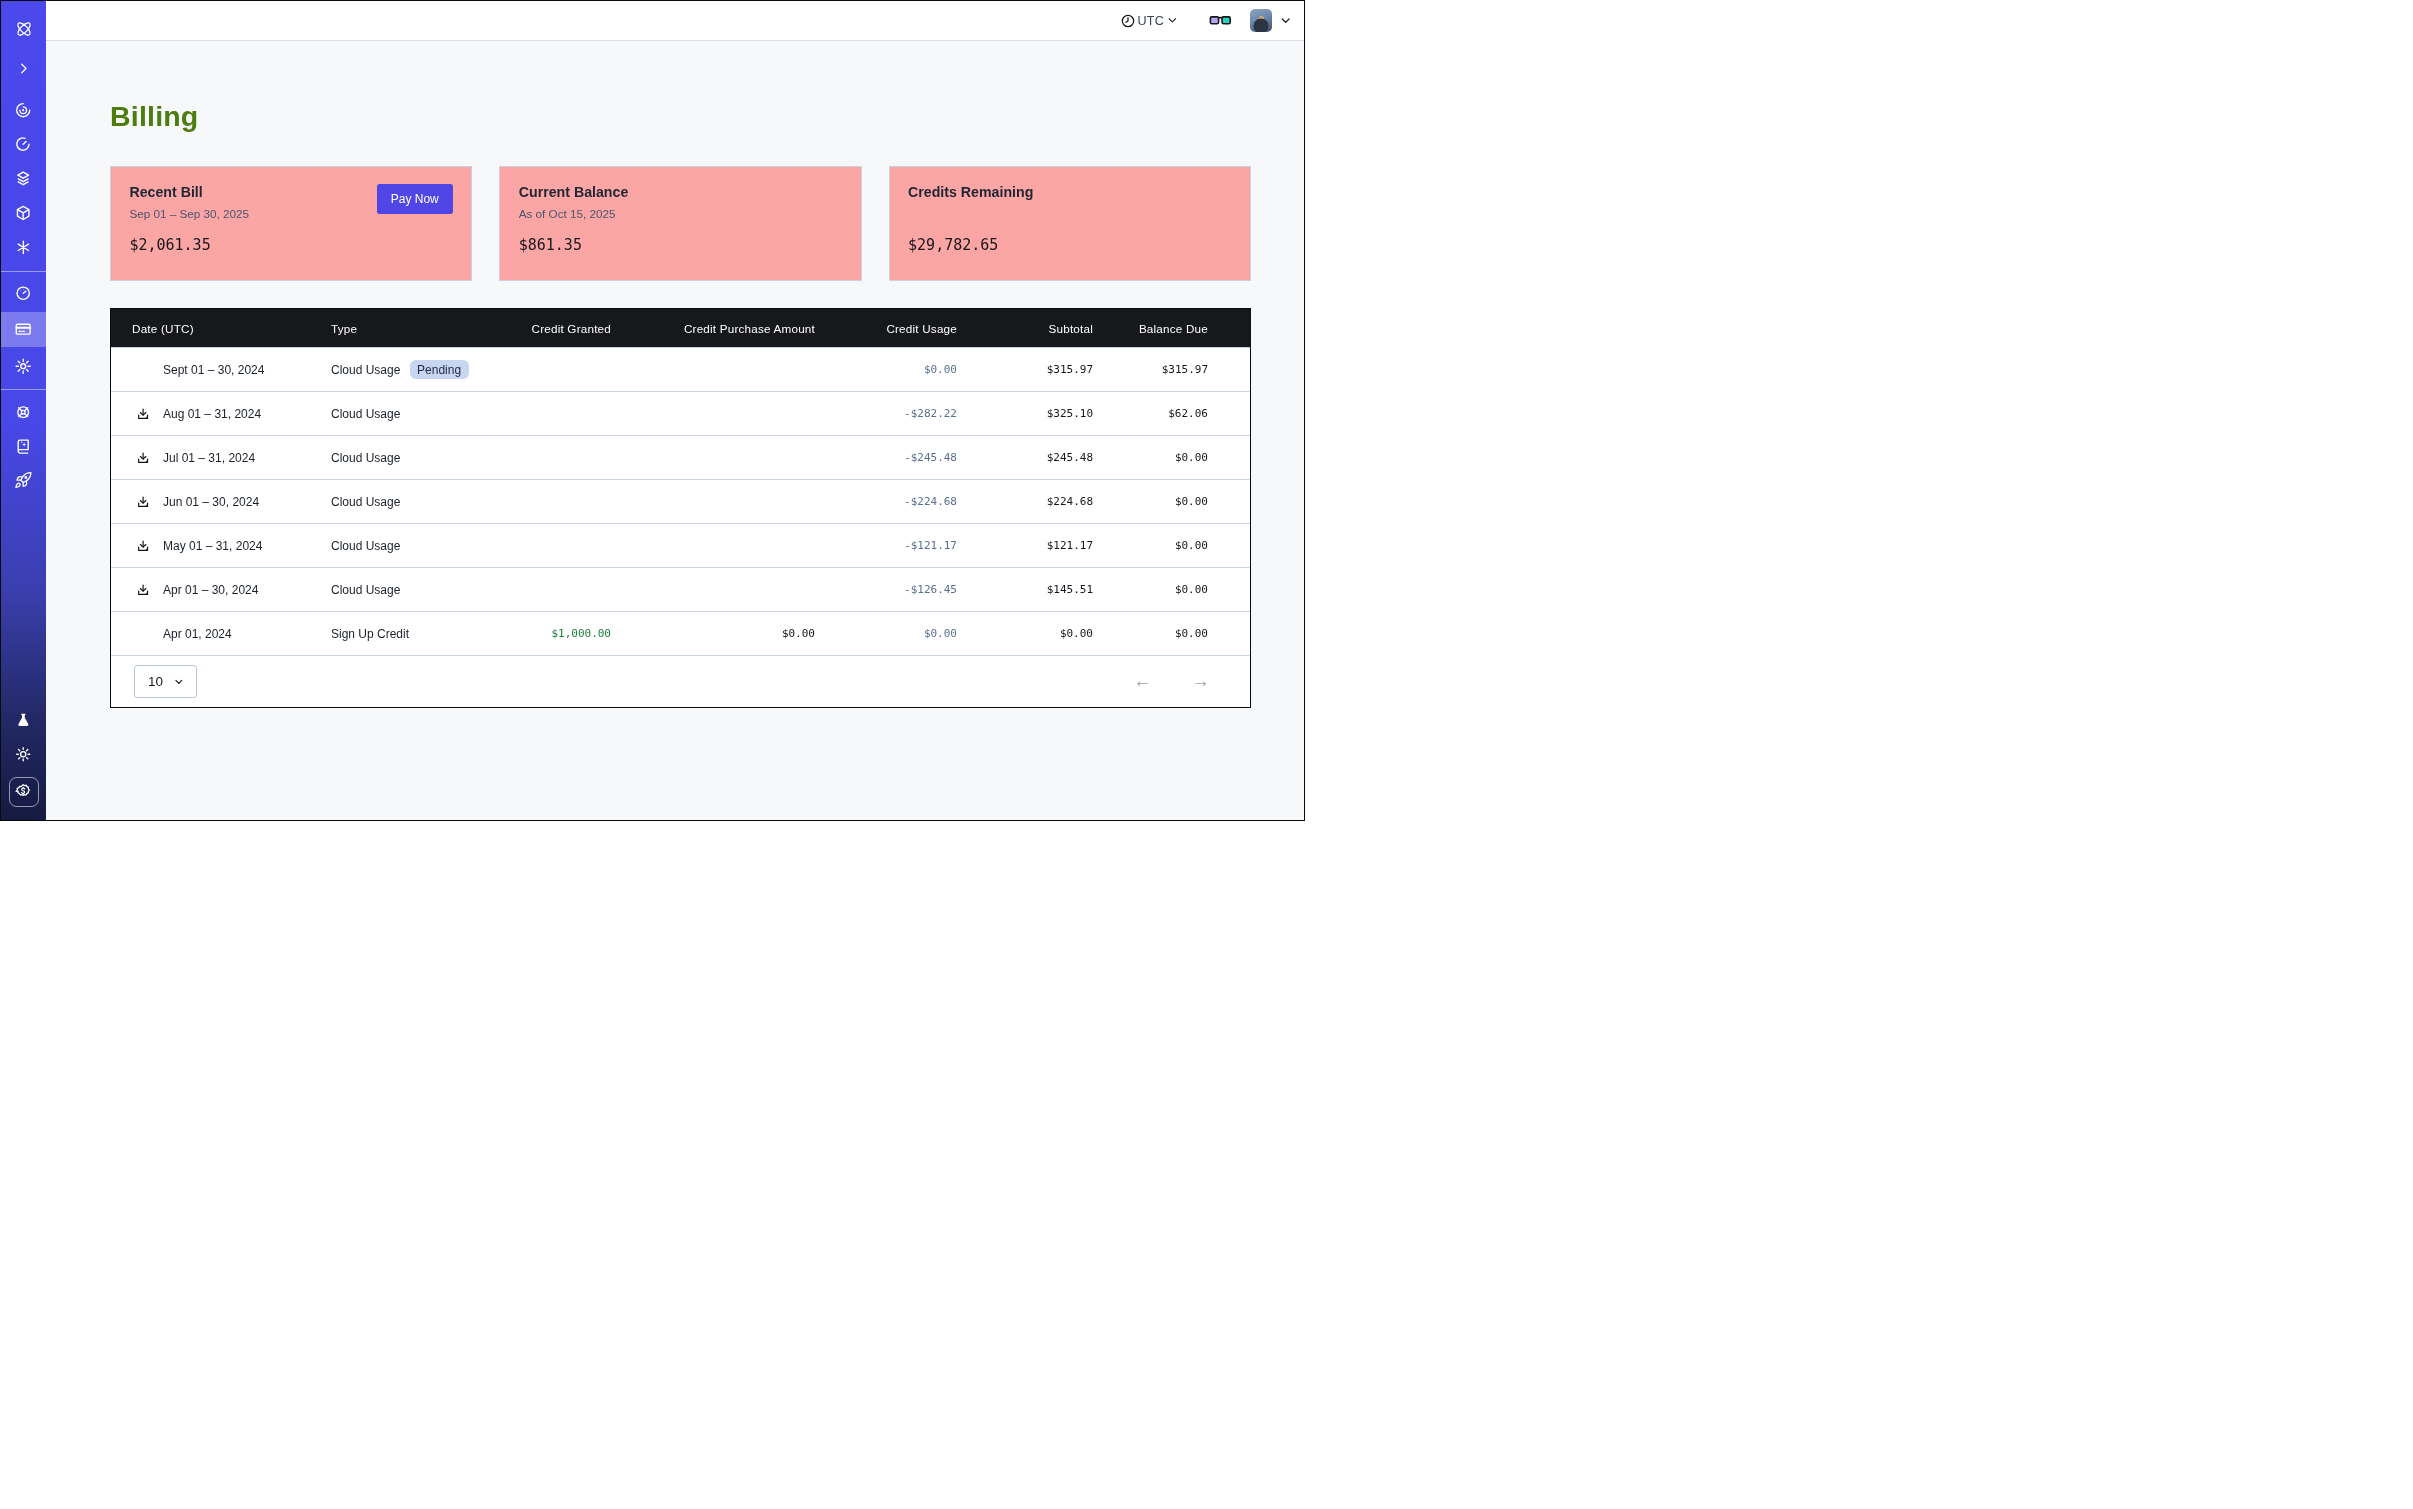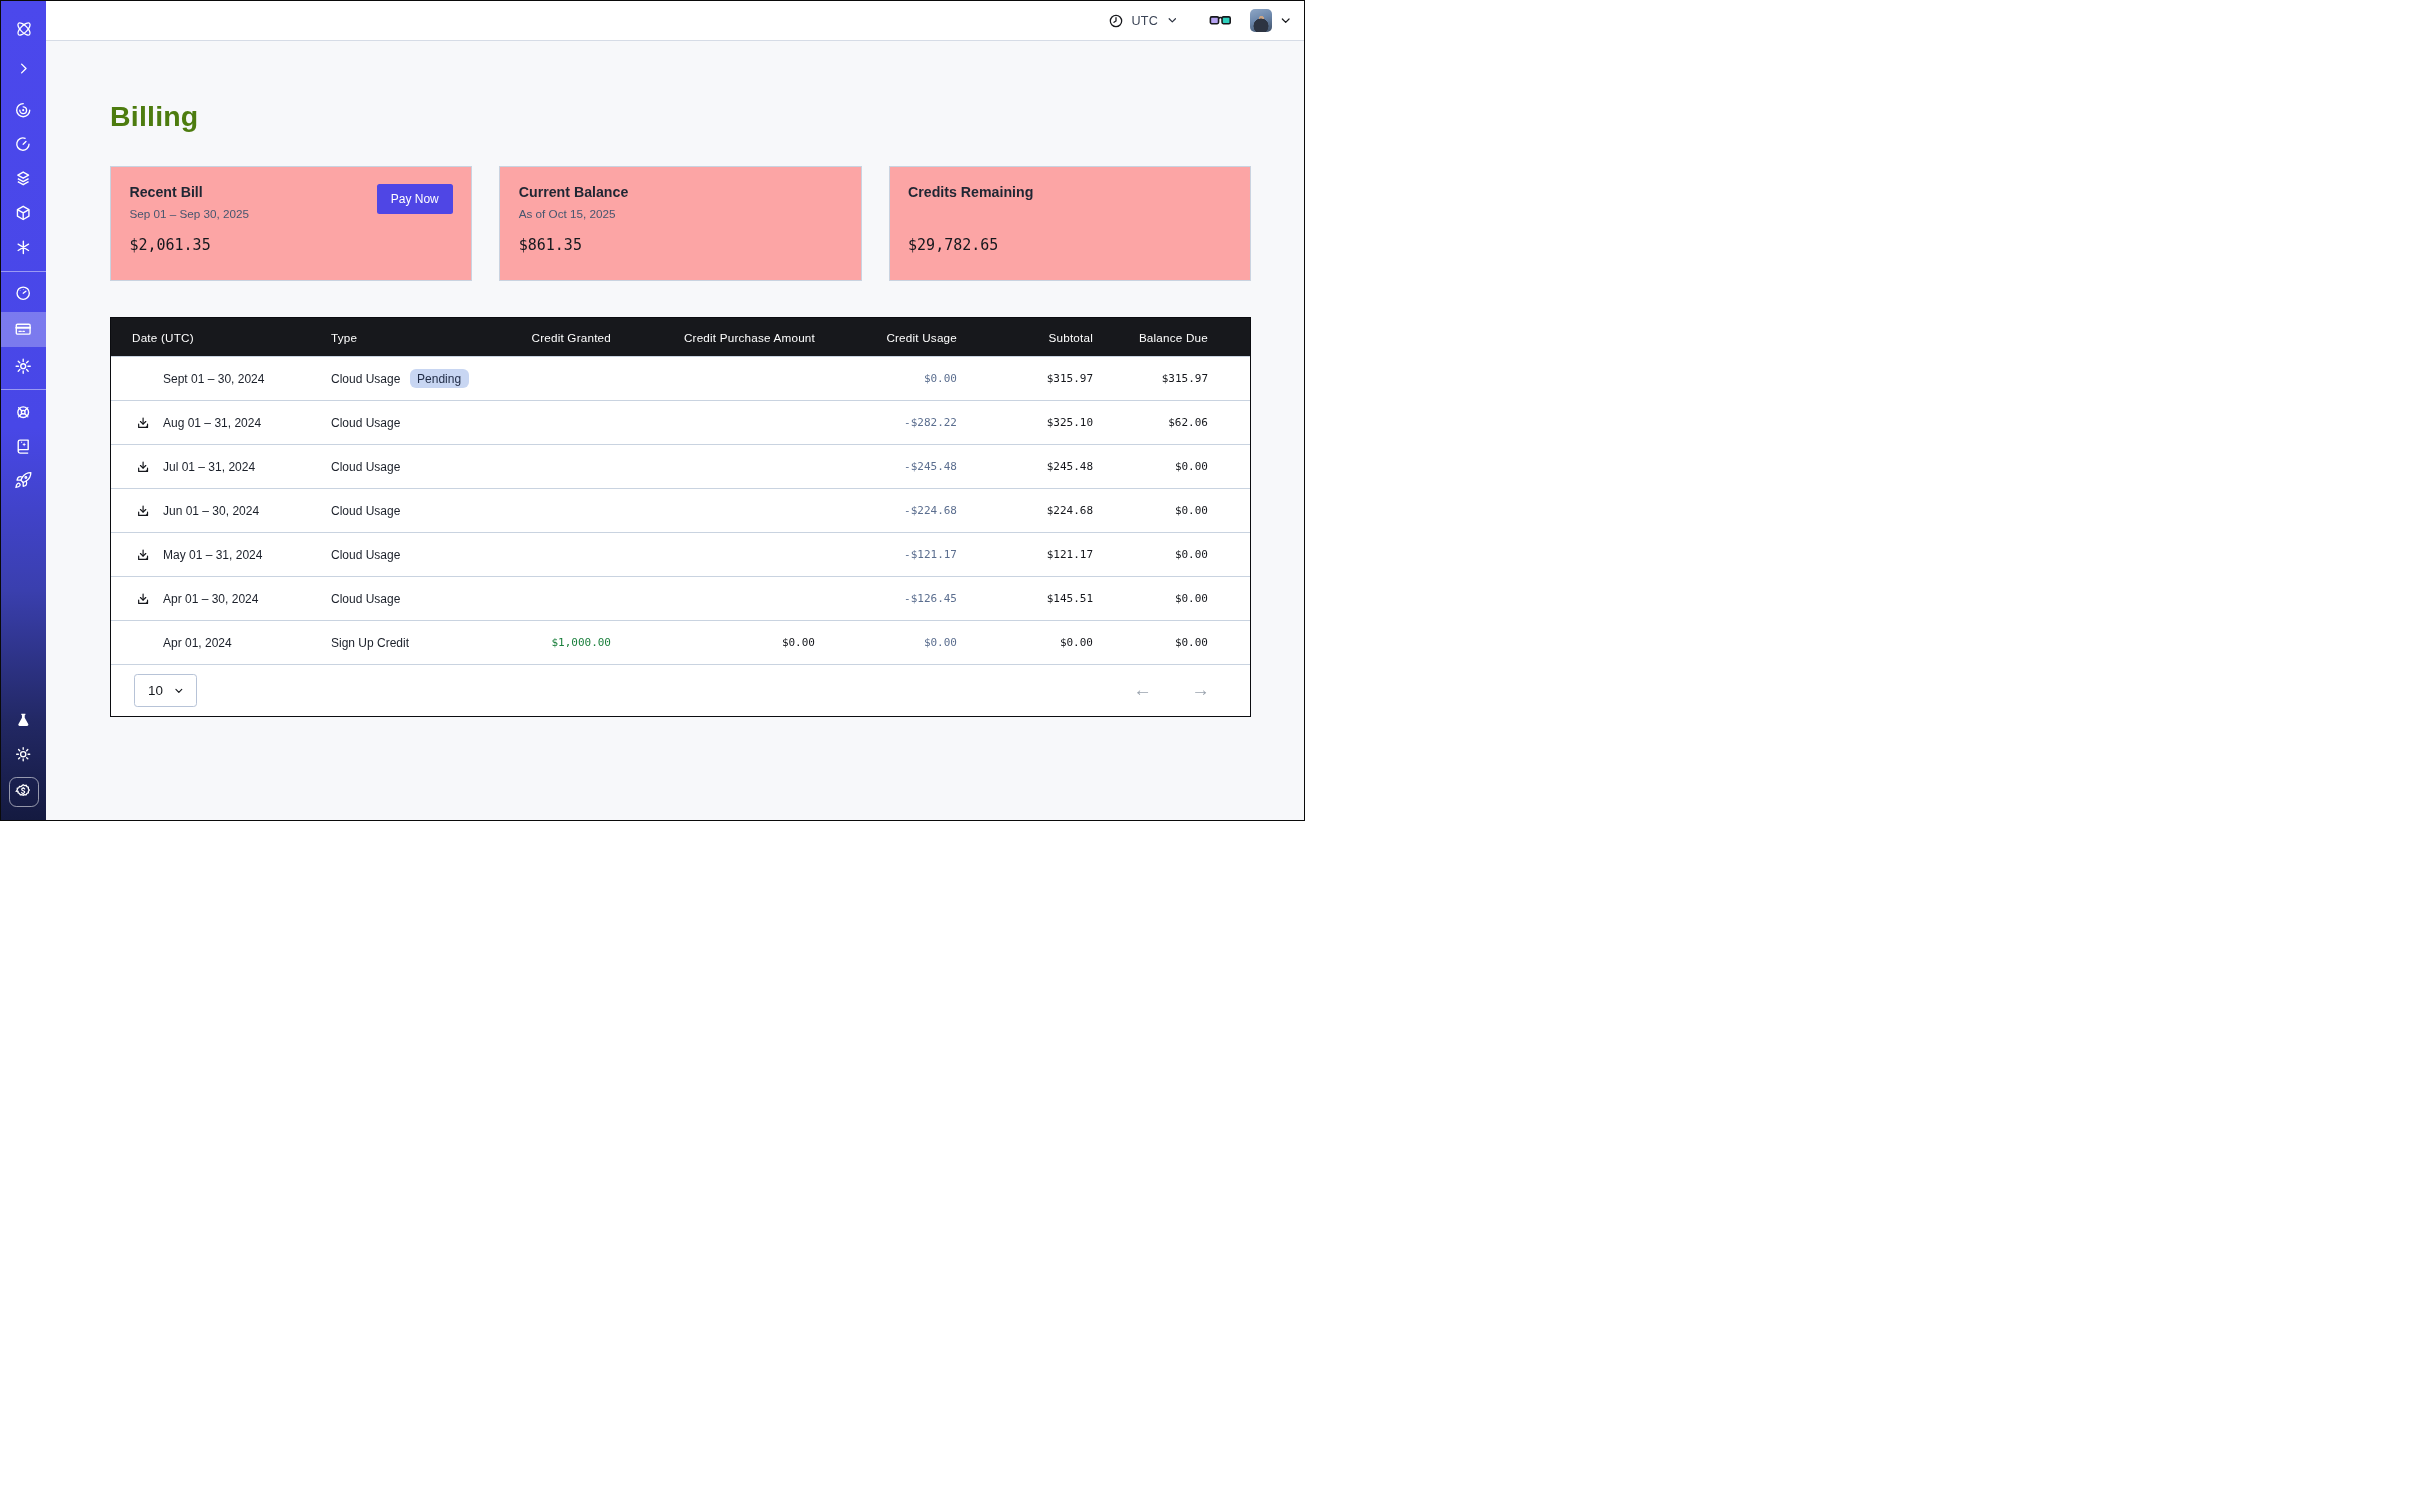--- a/index.html
+++ b/index.html
@@ -15,21 +15,21 @@
   .sb-icon svg { display:block; }
   .sb-divider { width:45px; height:0.8px; background:rgba(255,255,255,.45); flex:0 0 auto; }
   .sb-active { width:45px; height:35px; background:rgba(255,255,255,.28); display:flex; align-items:center; justify-content:center; flex:0 0 auto; }
   .sb-spacer { flex:1 1 auto; }
   .sb-dollar-btn { width:30px; height:30px; border:1.3px solid rgba(255,255,255,.55); border-radius:7.5px;
     display:flex; align-items:center; justify-content:center; color:#fff; margin-bottom:13.4px; cursor:pointer; }
 
   
   .topbar { position:absolute; left:45px; right:0; top:0; height:40px; background:#fff; border-bottom:0.8px solid #d6dce6;
     display:flex; align-items:center; justify-content:flex-end; padding-right:11.7px; gap:0; }
-  .tz-picker { display:flex; align-items:center; gap:8px; color:#323c4e; cursor:pointer;justify-content:space-between; }
+  .tz-picker { display:flex; align-items:center; gap:2px; color:#323c4e; cursor:pointer;justify-content:space-between; }
   .tz-label { font-size:12.6px; color:#3b4456; letter-spacing:0.2px; }
   .topbar-gap-lg { width:30px; }
   .topbar-gap-md { width:18.4px; }
   .glasses { display:flex; align-items:center; cursor:pointer; }
   .avatar { width:22.6px; height:22.6px; border-radius:5px; margin-right:6.7px; cursor:pointer;
     background:
       radial-gradient(circle at 50% 74%, #2d3442 0 36%, rgba(45,52,66,0) 38%),
       radial-gradient(circle at 52% 40%, #c9a485 0 13%, rgba(201,164,133,0) 15%),
       linear-gradient(160deg,#8fa7c6 0%,#6c87ab 45%,#3e4f66 100%); }
   .caret { color:#2b3240; display:flex; align-items:center; cursor:pointer; }
@@ -46,21 +46,21 @@
   .pay-now { position:absolute; top:16.7px; right:18.4px; background:#4f46e5; color:#fff; border:none; font-family:"Liberation Sans",sans-serif;
     font-size:12px; padding:8.4px 14.2px; border-radius:2.5px; cursor:pointer; }
 
   
   .tabs { display:flex; gap:25px; margin-top:28.5px; border-bottom:0.8px solid #c9d3e0; }
   .tab { position:relative; padding:0 1.7px 11.7px; font-size:12.6px; color:#1d2430; cursor:pointer; }
   .tab.active { color:#4540e4; }
   .tab.active::after { content:""; position:absolute; left:0; right:0; bottom:-1.7px; height:2.5px; background:#4f46e5; border-radius:1.7px; }
 
   
-  .table-card { margin-top:36px; border:1.7px solid #0b0c10; background:#bef264; }
+  .table-card { margin-top:27px; border:1.7px solid #0b0c10; background:#bef264; }
   .tgrid { display:grid; grid-template-columns:220px 152px 128px 204px 142px 136px 1fr; align-items:center; }
   .thead { background:#17181c; color:#fff; height:38px; }
   .th { font-size:11.7px; font-weight:500; letter-spacing:0.2px; }
   .th.left { text-align:left; } .th.right { text-align:right; }
   .th:first-child { padding-left:21px; }
   .th:last-child { padding-right:42px; }
   .trow { height:44px; background:#fff; border-top:0.8px solid #c9d3e0; }
   .trow:first-of-type { border-top:none; }
   .cell { font-size:12px; color:#1b202a; }
   .cell.date { position:relative; padding-left:52px; }

